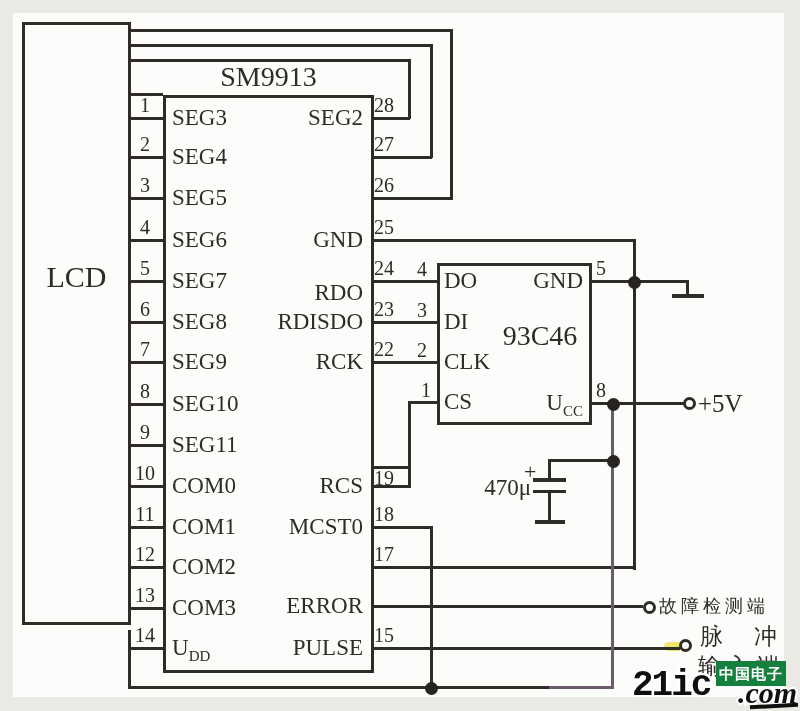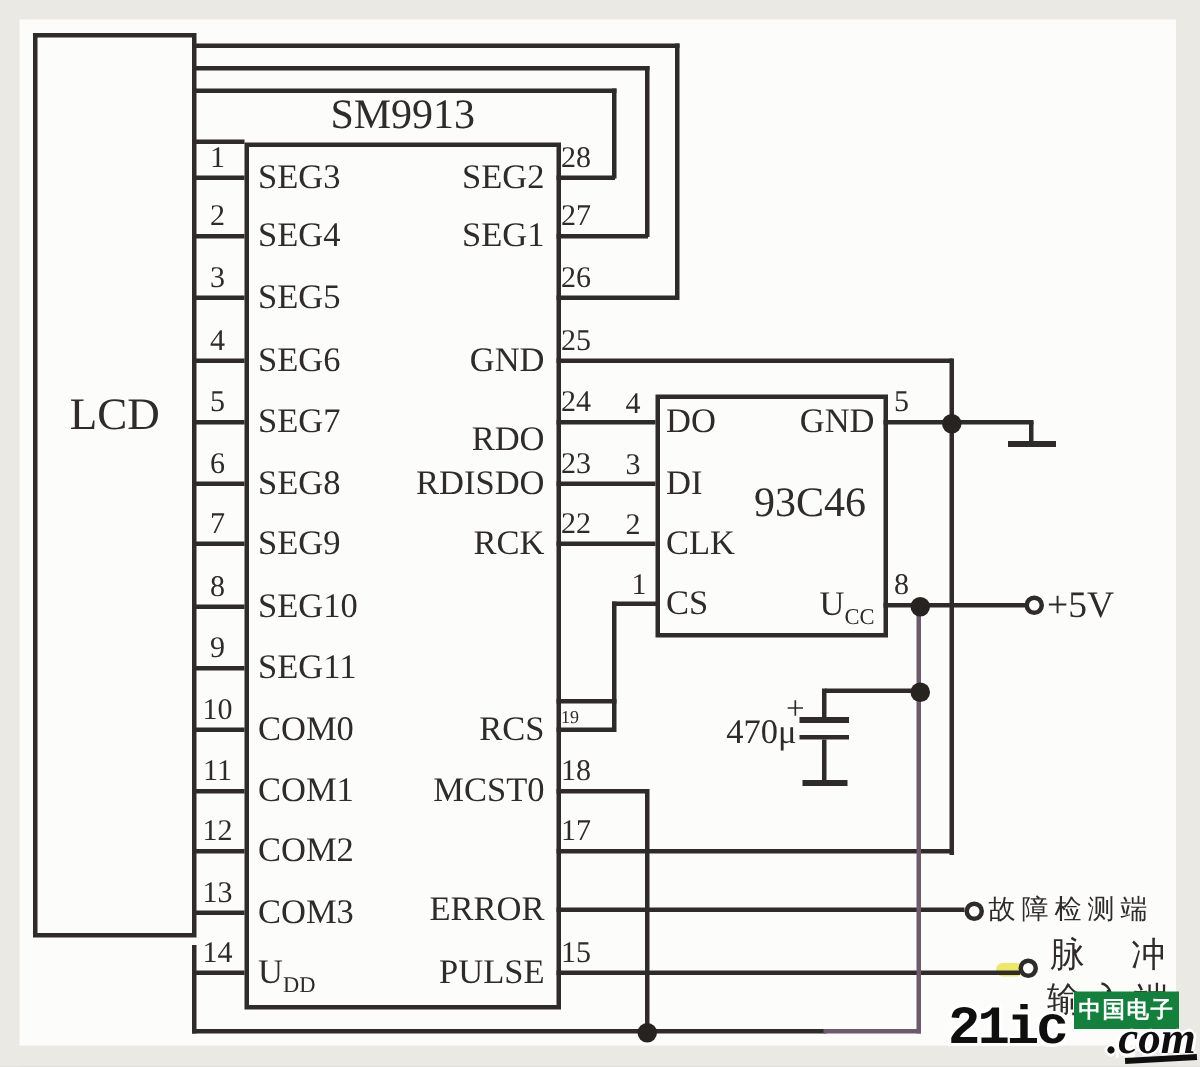--- a/index.html
+++ b/index.html
@@ -8,21 +8,21 @@
     background:#fcfcfa;overflow:hidden;
     font-family:"Liberation Serif","DejaVu Serif",serif;
     color:#2e2b28;outline:1px solid #b5b2ac;
   }
   .margin{position:absolute;background:#ebe9e4;}
   .ln{position:absolute;background:#2e2b28;}
   .ln.purple{background:#6e5a6d;}
   .box{position:absolute;border:3px solid #2e2b28;box-sizing:border-box;background:transparent;}
   .t{position:absolute;white-space:nowrap;color:#2e2b28;}
   .pnum{position:absolute;width:34px;height:22px;line-height:22px;font-size:20px;text-align:center;white-space:nowrap;}
-  .pnum-s{height:16px;line-height:16px;font-size:12px;}
+  .pnum-s{height:16px;line-height:16px;font-size:20px;}
   .plabel{position:absolute;height:28px;line-height:28px;font-size:23px;white-space:nowrap;}
   .plabel.r{text-align:right;}
   .sub{font-size:15px;vertical-align:-6px;letter-spacing:0;}
   .dot{position:absolute;width:13px;height:13px;border-radius:50%;background:#262320;}
   .term{position:absolute;width:7px;height:7px;border:3px solid #2e2b28;border-radius:50%;background:#fff;}
   .title{font-weight:normal;}
   .wm-cn{position:absolute;left:716px;top:661px;width:70px;height:25px;background:#15803d;
     color:#fff;font-family:"Liberation Sans",sans-serif;font-weight:bold;font-size:15px;
     line-height:25px;text-align:center;letter-spacing:1px;z-index:5;}
   .wm-main{position:absolute;left:632px;top:663px;font-family:Liberation Mono, monospace;
@@ -118,21 +118,20 @@
     <div class="pnum" style="left: 129px; top: 584px; width: 32px; text-align: center;">13</div>
     <div class="plabel" style="left: 172px; top: 594px;">COM3</div>
     <div class="ln" style="left: 128px; top: 647px; width: 35px; height: 3px;"></div>
     <div class="pnum" style="left: 129px; top: 624px; width: 32px; text-align: center;">14</div>
     <div class="plabel" style="left: 172px; top: 634px;">U<span class="sub">DD</span></div>
     <div class="ln" style="left: 371px; top: 117px; width: 39px; height: 3px;"></div>
     <div class="pnum" style="left: 374px; top: 94px; width: 30px; text-align: left;">28</div>
     <div class="plabel r" style="left: 178px; top: 104px; width: 185px;">SEG2</div>
     <div class="ln" style="left: 371px; top: 156px; width: 61px; height: 3px;"></div>
     <div class="pnum" style="left: 374px; top: 133px; width: 30px; text-align: left;">27</div>
-    <div class="plabel r" style="left: 178px; top: 143px; width: 185px;">SEG1</div>
     <div class="ln" style="left: 371px; top: 197px; width: 81px; height: 3px;"></div>
     <div class="pnum" style="left: 374px; top: 174px; width: 30px; text-align: left;">26</div>
     <div class="ln" style="left: 371px; top: 239px; width: 264px; height: 3px;"></div>
     <div class="pnum" style="left: 374px; top: 216px; width: 30px; text-align: left;">25</div>
     <div class="plabel r" style="left: 178px; top: 226px; width: 185px;">GND</div>
     <div class="ln" style="left: 371px; top: 280px; width: 66px; height: 3px;"></div>
     <div class="pnum" style="left: 374px; top: 257px; width: 30px; text-align: left;">24</div>
     <div class="plabel r" style="left: 178px; top: 267px; width: 185px; margin-top: 12px;">RDO</div>
     <div class="ln" style="left: 371px; top: 321px; width: 66px; height: 3px;"></div>
     <div class="pnum" style="left: 374px; top: 298px; width: 30px; text-align: left;">23</div>

